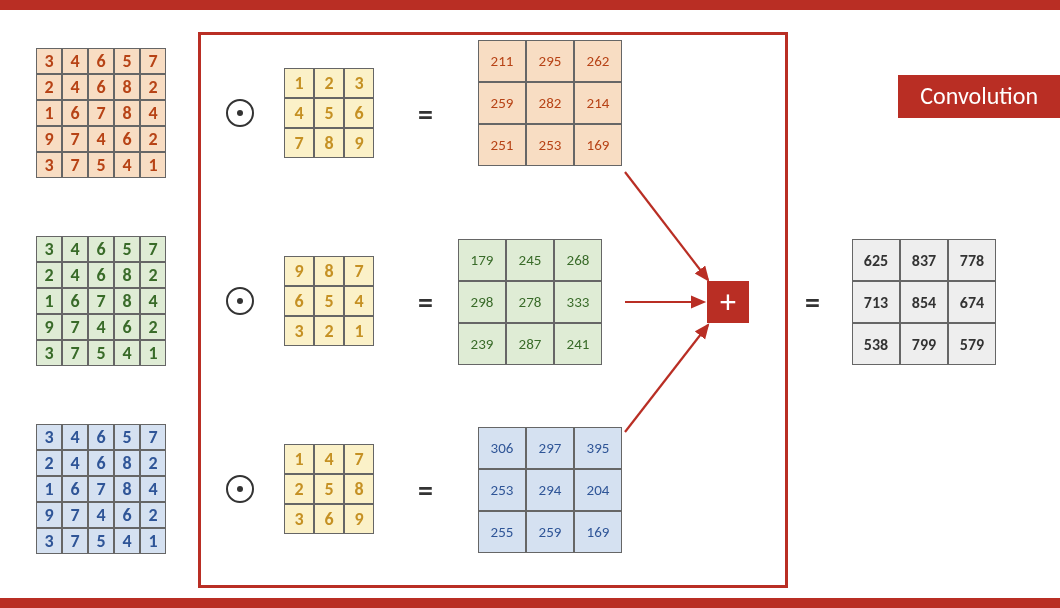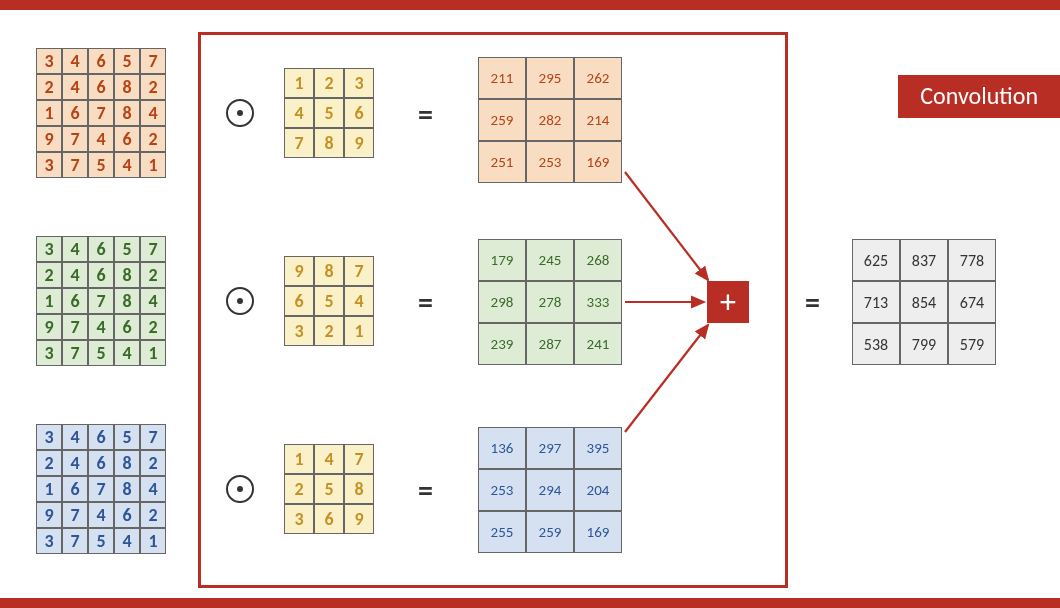--- a/index.html
+++ b/index.html
@@ -62,21 +62,21 @@
 
   .cell {
     border: 1px solid #666;
     display: flex;
     align-items: center;
     justify-content: center;
     font-weight: 700;
     font-size: 18px;
   }
   .cell-sm { font-size: 15px; font-weight: 400; }
-  .cell-md { font-size: 16px; font-weight: 400; }
+  .cell-md { font-size: 16px; font-weight: 700; }
 
   .orange { background: #f8ddc3; color: #b74316; }
   .green  { background: #dfecd5; color: #396b29; }
   .blue   { background: #d5e1f1; color: #2f5597; }
   .yellow { background: #fbf1c8; }
   .grey   { background: #eee; color: #333; }
 
   .orange-b { background: #f8ddc3; color: #b74316; }
   .green-b  { background: #dfecd5; color: #396b29; }
   .blue-b   { background: #d5e1f1; color: #2f5597; }
@@ -258,44 +258,44 @@
     <div class="cell yellow kernel-blue">8</div>
     <div class="cell yellow kernel-blue">3</div>
     <div class="cell yellow kernel-blue">6</div>
     <div class="cell yellow kernel-blue">9</div>
   </div>
 
 <div class="eq" style="top:96px; left:418px;">=</div>
 <div class="eq" style="top:284px; left:418px;">=</div>
 <div class="eq" style="top:472px; left:418px;">=</div>
 
-<div id="r1" class="grid3b" style="top:57px; left:478px;">
+<div id="r1" class="grid3b" style="top:40px; left:478px;">
     <div class="cell orange-b cell-sm">211</div>
     <div class="cell orange-b cell-sm">295</div>
     <div class="cell orange-b cell-sm">262</div>
     <div class="cell orange-b cell-sm">259</div>
     <div class="cell orange-b cell-sm">282</div>
     <div class="cell orange-b cell-sm">214</div>
     <div class="cell orange-b cell-sm">251</div>
     <div class="cell orange-b cell-sm">253</div>
     <div class="cell orange-b cell-sm">169</div>
   </div>
-<div id="r2" class="grid3b" style="top:239px; left:478px;border-radius:14px;">
+<div id="r2" class="grid3b" style="top:239px; left:458px;border-radius:14px;">
     <div class="cell green-b cell-sm">179</div>
     <div class="cell green-b cell-sm">245</div>
     <div class="cell green-b cell-sm">268</div>
     <div class="cell green-b cell-sm">298</div>
     <div class="cell green-b cell-sm">278</div>
     <div class="cell green-b cell-sm">333</div>
     <div class="cell green-b cell-sm">239</div>
     <div class="cell green-b cell-sm">287</div>
     <div class="cell green-b cell-sm">241</div>
   </div>
 <div id="r3" class="grid3b" style="top:427px; left:478px;">
-    <div class="cell blue-b cell-sm">136</div>
+    <div class="cell blue-b cell-sm">306</div>
     <div class="cell blue-b cell-sm">297</div>
     <div class="cell blue-b cell-sm">395</div>
     <div class="cell blue-b cell-sm">253</div>
     <div class="cell blue-b cell-sm">294</div>
     <div class="cell blue-b cell-sm">204</div>
     <div class="cell blue-b cell-sm">255</div>
     <div class="cell blue-b cell-sm">259</div>
     <div class="cell blue-b cell-sm">169</div>
   </div>
 

